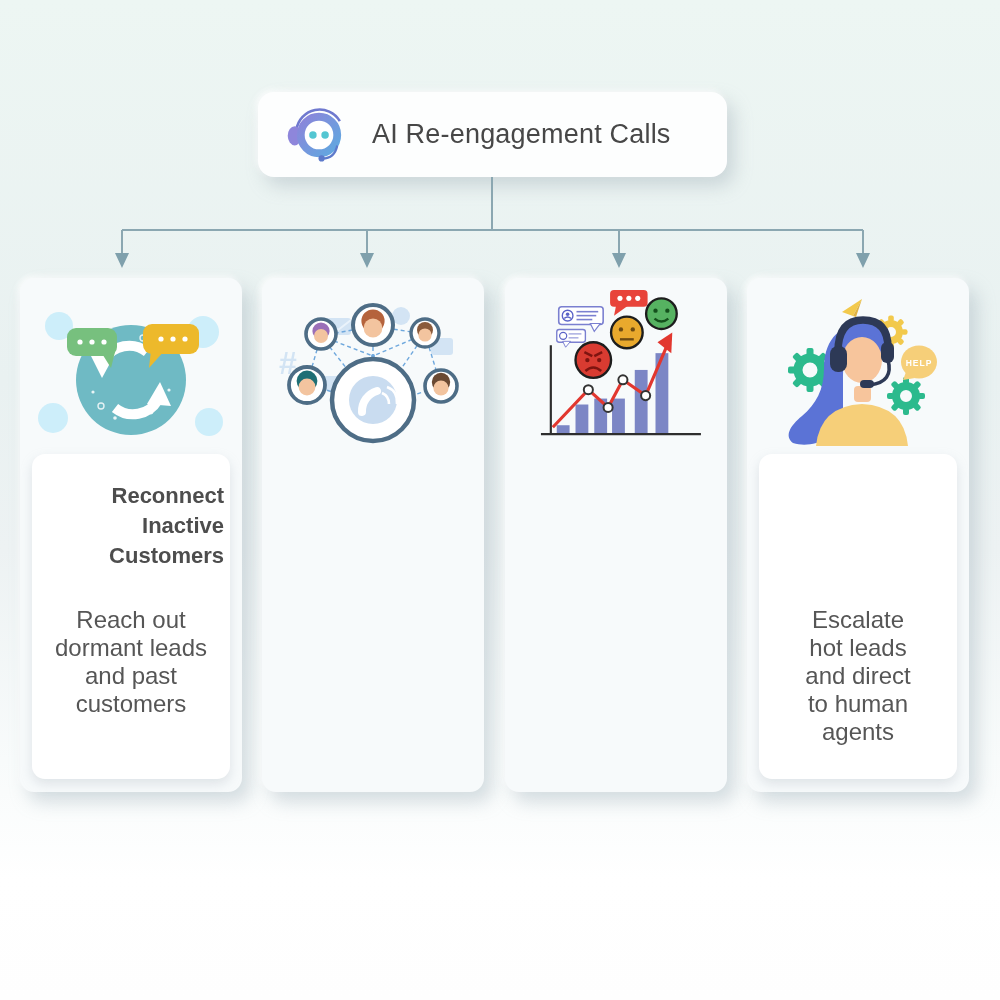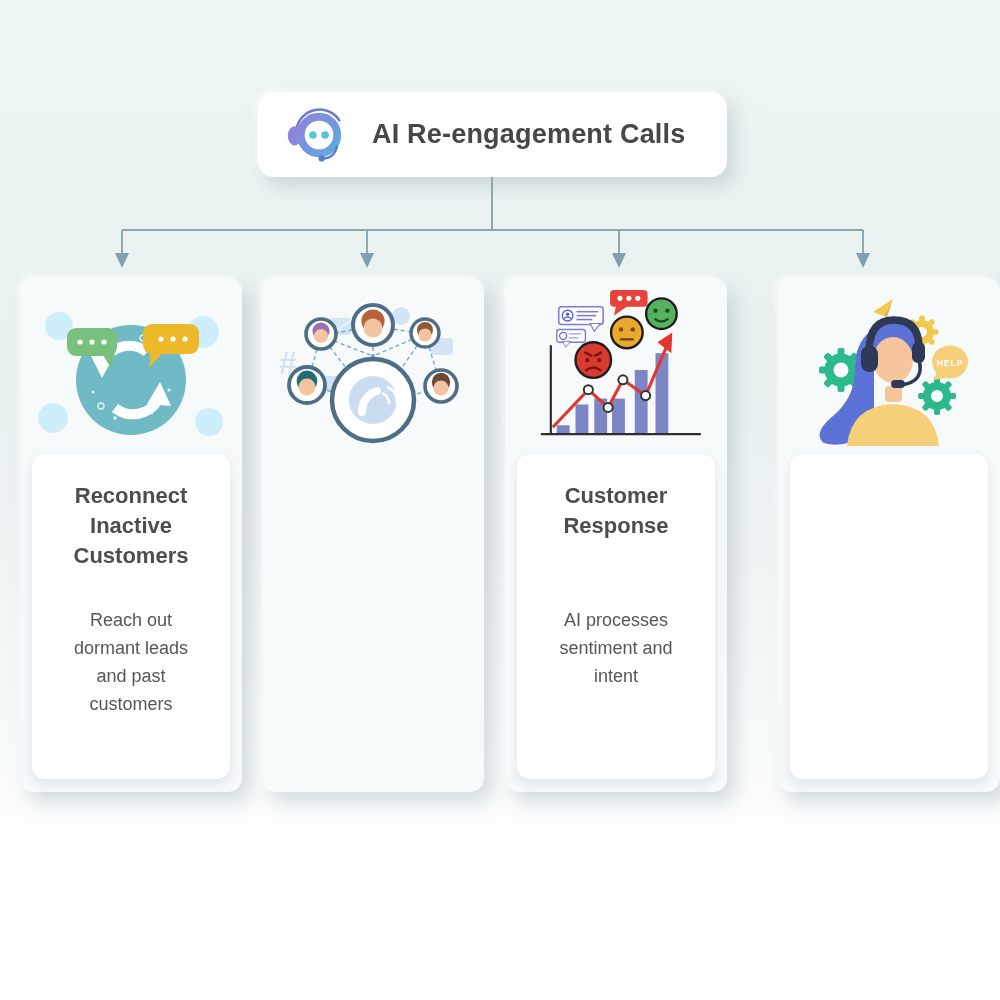--- a/index.html
+++ b/index.html
@@ -7,42 +7,42 @@
     width:1000px;height:1000px;position:relative;overflow:hidden;
     font-family:"Liberation Sans","DejaVu Sans",sans-serif;
     background:linear-gradient(180deg,#edf6f3 0%,#e9f1f1 38%,#edf2f3 55%,#f8fbfb 76%,#ffffff 88%,#fefefe 100%);
   }
   .header-box{
     position:absolute;left:258px;top:92px;width:469px;height:85px;
     background:#fdfefe;border-radius:16px;
     box-shadow:7px 9px 18px rgba(150,166,176,.38), -2px -2px 6px rgba(255,255,255,.9);
     display:flex;align-items:center;gap:20px;padding-left:28px;box-sizing:border-box;
   }
-  .header-title{font-size:27px;font-weight:700;color:#474747;letter-spacing:.2px;}
+  .header-title{font-size:27px;font-weight:400;color:#474747;letter-spacing:.2px;}
   .connector{position:absolute;left:0;top:177px;width:1000px;height:96px;}
   .card{
     position:absolute;top:278px;width:222px;height:514px;
     background:#f7fafb;border-radius:14px;
     box-shadow:8px 10px 18px rgba(151,167,178,.38), -2px -2px 6px rgba(255,255,255,.85);
   }
-  .card1{left:20px;} .card2{left:262px;} .card3{left:505px;} .card4{left:778px;text-decoration:underline;}
+  .card1{left:20px;} .card2{left:262px;} .card3{left:505px;} .card4{left:747px;text-decoration:underline;}
   .illus{position:absolute;left:11px;top:16px;width:200px;height:158px;}
   .card3 .illus{top:8px;}
   .panel{
     position:absolute;left:12px;right:12px;top:176px;bottom:13px;
     background:#ffffff;border-radius:13px;
     box-shadow:0 5px 12px rgba(158,170,180,.28);
   }
   .title{
-    position:absolute;top:27px;left:6px;right:6px;text-align:center;
+    position:absolute;top:27px;left:6px;right:6px;text-align:right;
     font-size:22px;line-height:30px;font-weight:700;color:#4d4d4d;white-space:pre-line;
   }
   .body-text{
     position:absolute;top:152px;left:4px;right:4px;text-align:center;
-    font-size:18px;line-height:28px;font-weight:400;color:#565656;white-space:pre-line;
+    font-size:24px;line-height:28px;font-weight:400;color:#565656;white-space:pre-line;
   }
 </style>
 </head>
 <body>
 
 <div class="header-box">
   <svg width="66" height="60" viewBox="0 0 76 66">
     <defs>
       <linearGradient id="botg" x1="0" y1="0" x2="1" y2="1">
         <stop offset="0" stop-color="#8d84da"></stop>
@@ -261,27 +261,20 @@
       </g>
       <g>
         <circle cx="77" cy="75" r="18" fill="#d93b31" stroke-width="2.4"></circle>
         <path d="M68 67 l8 4 M86 67 l-8 4" stroke="#7e1410" stroke-width="2.6" fill="none"></path>
         <circle cx="71" cy="75" r="2.2" fill="#7e1410" stroke="none"></circle>
           <circle cx="83" cy="75" r="2.2" fill="#7e1410" stroke="none"></circle>
         <path d="M69 86 q8 -7 16 0" stroke="#7e1410" stroke-width="2.6" fill="none"></path>
       </g>
     </g>
   </svg>
-  <div class="panel">
-    <div class="title">Customer
-Response</div>
-    <div class="body-text">AI processes
-sentiment and
-intent</div>
-  </div>
 </div>
 
 <div class="card card4">
   <svg class="illus" viewBox="0 0 200 158">
 
     <g>
       <g transform="translate(52,76)" fill="#2cba8d">
         <circle r="12" fill="none" stroke="#2cba8d" stroke-width="9"></circle>
         <rect x="-3.5" y="-22" width="7" height="8" rx="2"></rect>
           <rect x="-3.5" y="14" width="7" height="8" rx="2"></rect>
@@ -344,14 +337,19 @@
       <polygon points="148,78 157,84 145,86" fill="#f6cf79"></polygon>
       <text x="161" y="72" text-anchor="middle" font-size="8.5" font-weight="700" fill="#ffffff" font-family="'Liberation Sans',sans-serif" letter-spacing="1">HELP</text>
     </g>
 
     <g>
       <polygon points="84,18 104,5 95,22" fill="#f2c94c"></polygon>
       <polygon points="95,22 104,5 98,23" fill="#dfb243"></polygon>
     </g>
   </svg>
   <div class="panel">
+    <div class="body-text">Escalate
+hot leads
+and direct
+to human
+agents</div>
   </div>
 </div>
 
 </body></html>

